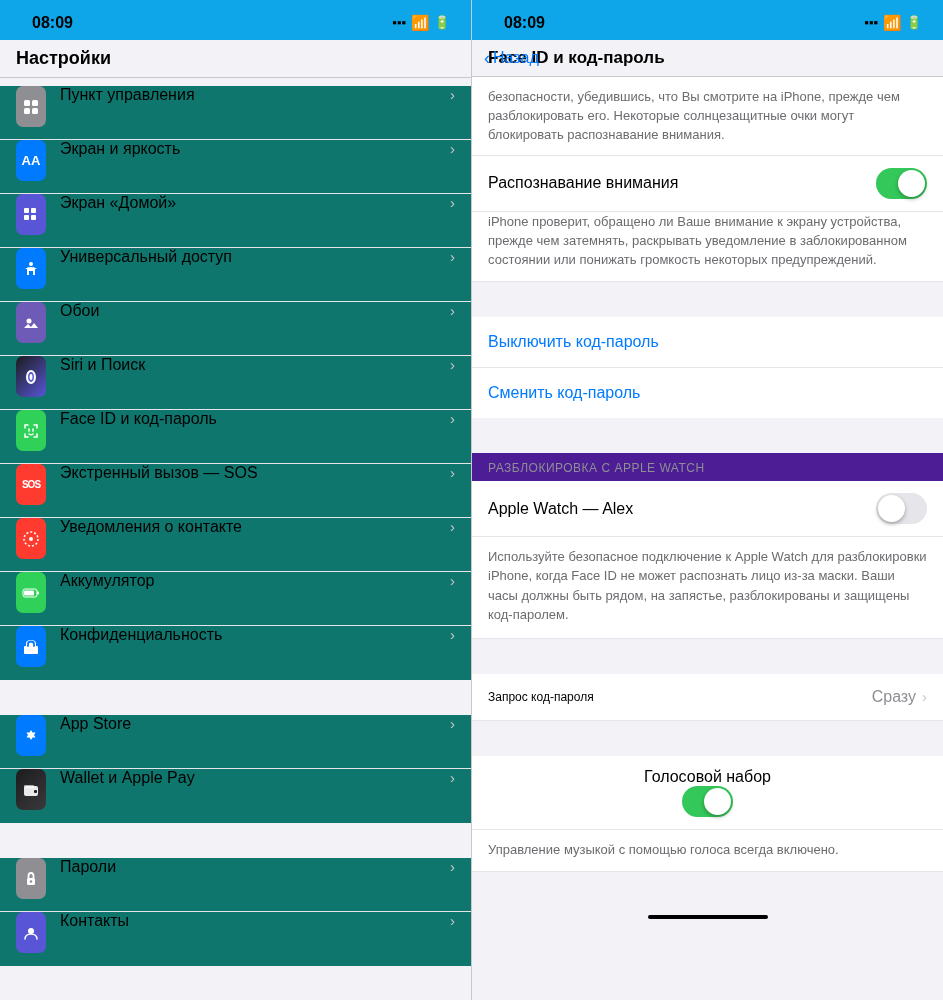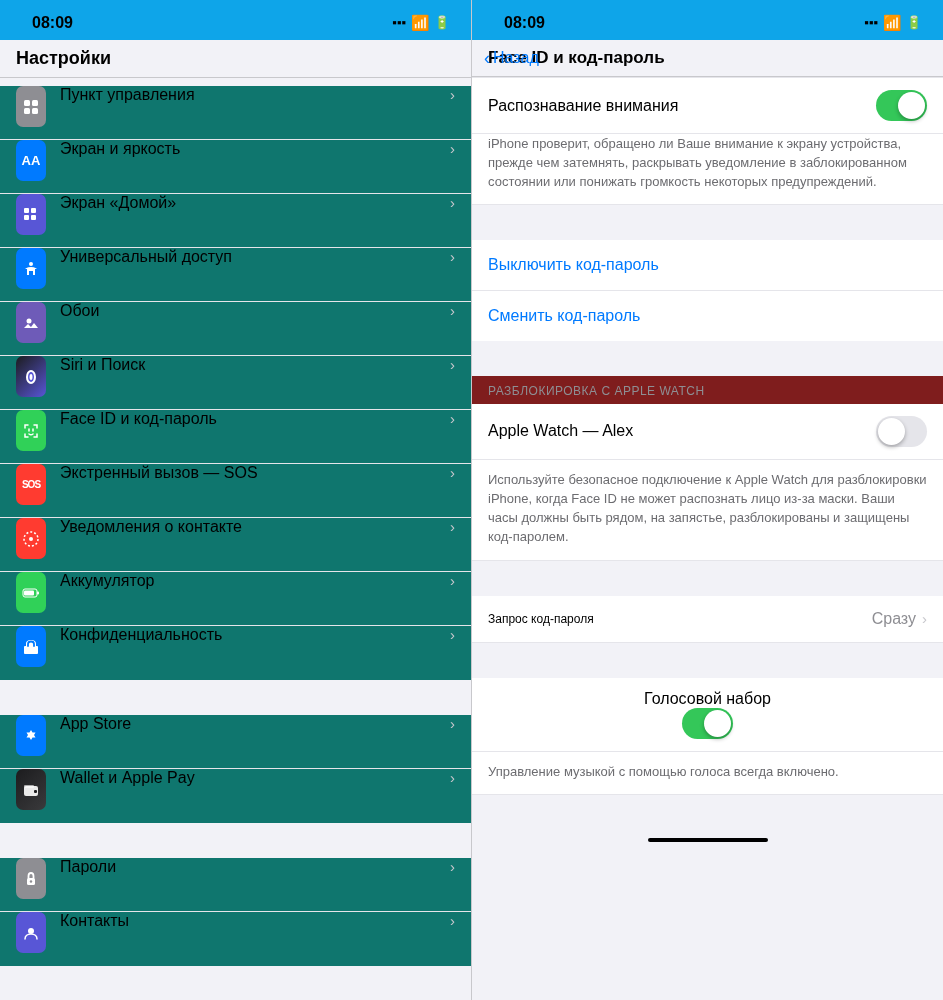--- a/index.html
+++ b/index.html
@@ -217,21 +217,21 @@
       color: #007aff;
     }
 
     .section-header {
       padding: 8px 16px 6px 16px;
       font-size: 12px;
       font-weight: 500;
       color: #8e8e93;
       text-transform: uppercase;
       letter-spacing: 0.5px;
-      background: #7f1d1d;
+      background: #4c1d95;
     }
 
     .nav-row {
       display: flex;
       align-items: center;
       justify-content: space-between;
       background: #fff;
       padding: 14px 16px;
       border-bottom: 1px solid #e5e5ea;
     }
@@ -473,20 +473,25 @@
   <div class="nav-bar">
     <div class="nav-back">
       <span class="nav-back-chevron">‹</span>
       <span>Назад</span>
     </div>
     <span class="nav-subtitle">Face ID и код-пароль</span>
   </div>
 
   <div class="right-content">
 
+    <div style="background:#f2f2f7; padding:0;">
+      <div style="background:#fff; padding:10px 16px;">
+        <span class="content-description">безопасности, убедившись, что Вы смотрите на iPhone, прежде чем разблокировать его. Некоторые солнцезащитные очки могут блокировать распознавание внимания.</span>
+      </div>
+    </div>
 
     <div style="background:#fff; border-top:1px solid #e5e5ea;">
       <div class="toggle-row">
         <span class="toggle-label">Распознавание внимания</span>
         <div class="toggle-switch toggle-on">
           <div class="toggle-knob"></div>
         </div>
       </div>
       <div style="padding: 0 16px 12px 16px; background:#fff; border-bottom: 1px solid #e5e5ea;">
         <span class="content-description">iPhone проверит, обращено ли Ваше внимание к экрану устройства, прежде чем затемнять, раскрывать уведомление в заблокированном состоянии или понижать громкость некоторых предупреждений.</span>

